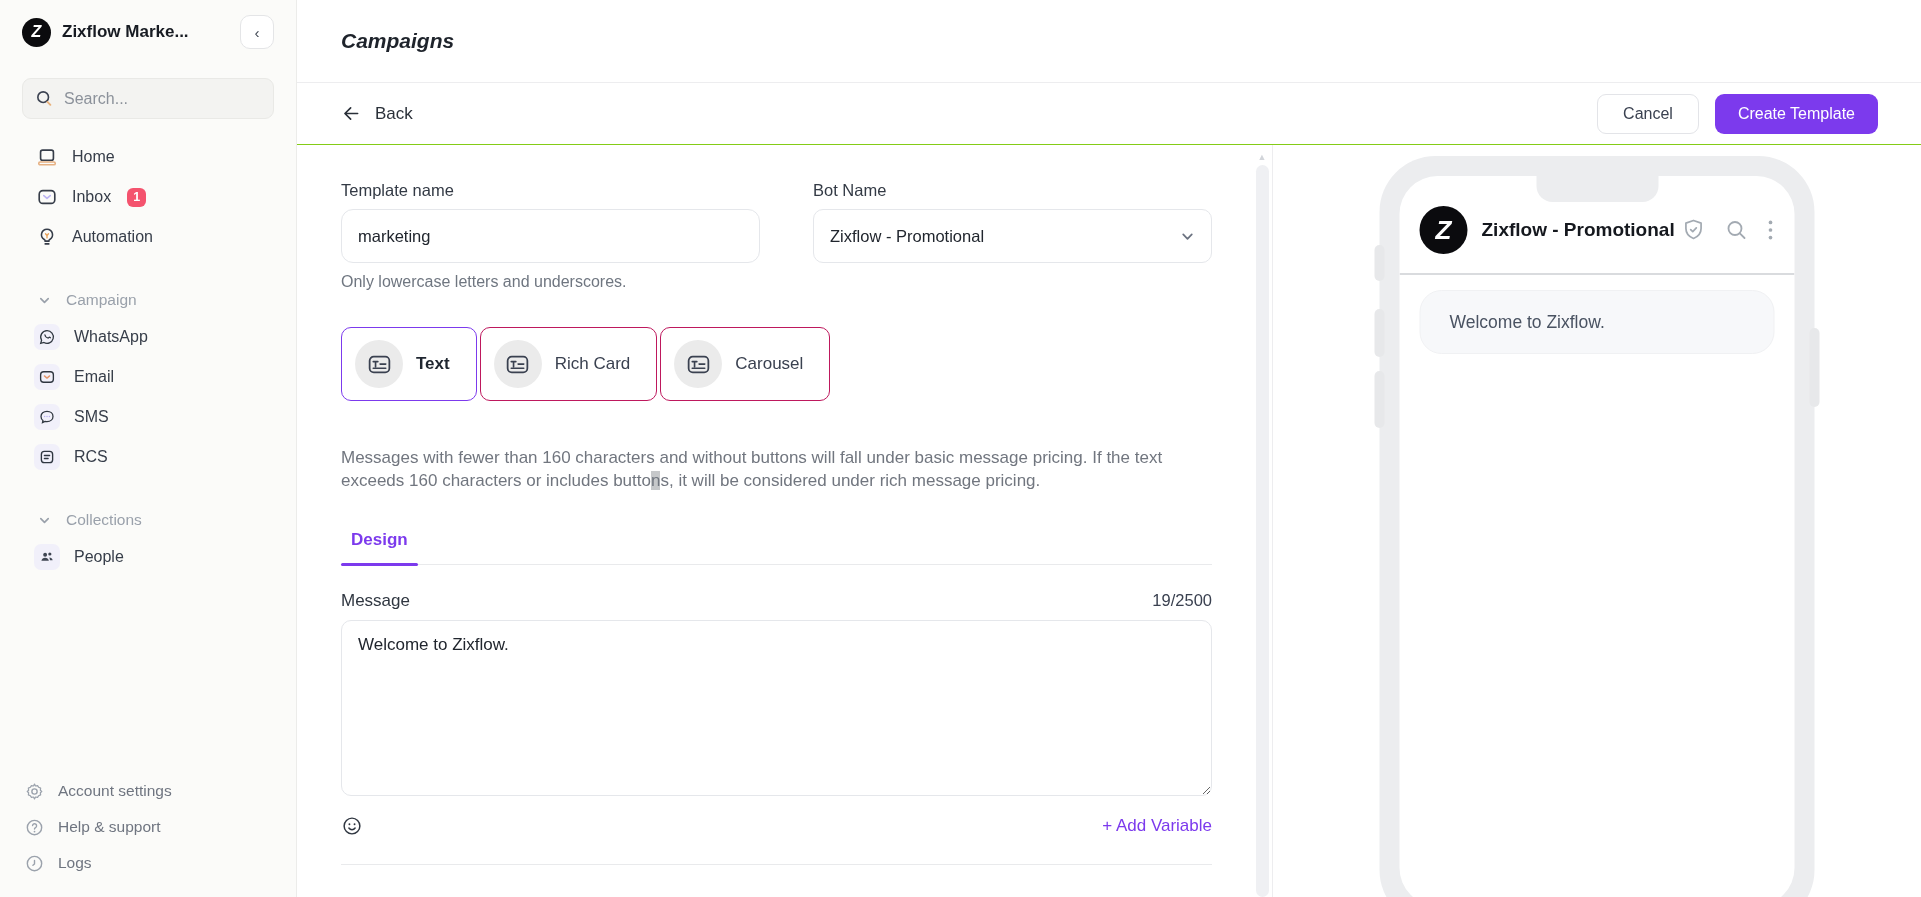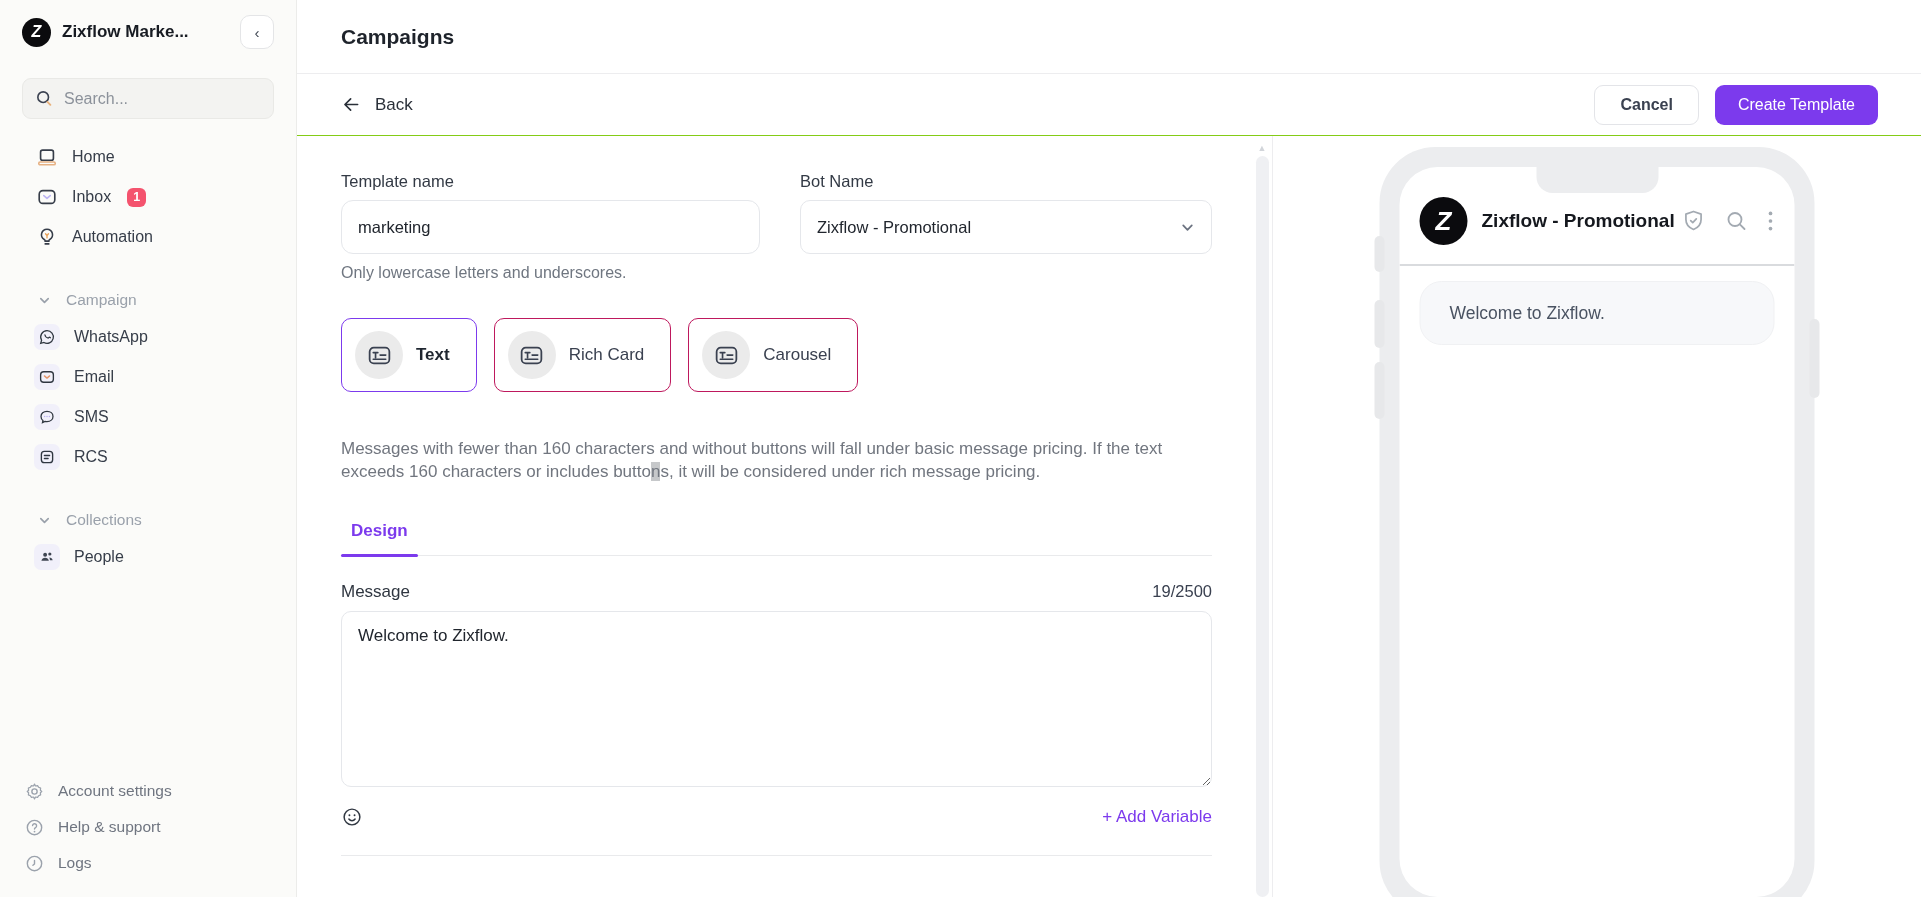--- a/index.html
+++ b/index.html
@@ -31,53 +31,53 @@
   .section-label { margin-top:26px; height:34px; display:flex; align-items:center; gap:15px;
     padding-left:16px; color:#9aa1ab; font-size:15.5px; }
   .chip { width:26px; height:26px; border-radius:7px; background:#f1f0fa; display:flex;
     align-items:center; justify-content:center; flex:none; }
   .side-footer { position:absolute; left:22px; right:22px; bottom:16px; }
   .foot-item { height:36px; display:flex; align-items:center; gap:13px; padding-left:2px;
     color:#6f7580; font-size:15.5px; cursor:pointer; }
 
   
   .main { flex:1; display:flex; flex-direction:column; background:#fff; min-width:0; }
-  .topbar { height:74px; border-bottom:1px solid #ededef; display:flex; align-items:center;
-    padding-left:44px; }
+  .topbar { height:83px; border-bottom:1px solid #ededef; display:flex; align-items:center;
+    padding-left:44px;font-style:italic; }
   .page-title { font-size:21px; font-weight:bold; color:#1e232b; }
   .subbar { height:62px; border-bottom:1px solid #84cc16; display:flex; align-items:center;
     justify-content:space-between; padding:0 43px 0 44px; }
   .back-group { display:flex; align-items:center; gap:13px; cursor:pointer; }
   .back-label { font-size:17px; color:#2a3039; }
   .actions { display:flex; gap:16px; }
   .btn { height:40px; border-radius:9px; font-size:16px; font-weight:500; cursor:pointer;
     display:flex; align-items:center; justify-content:center; border:none; }
-  .btn-secondary { background:#fff; border:1px solid #e3e4e8; color:#3a4150; padding:0 25px;font-weight:bold; }
+  .btn-secondary { background:#fff; border:1px solid #e3e4e8; color:#3a4150; padding:0 25px; }
   .btn-primary { background:#7c3aed; color:#fff; padding:0 23px; }
 
   .content-row { flex:1; display:flex; min-height:0; }
   .form-col { width:976px; min-width:976px; border-right:1px solid #ededef; position:relative;
     padding:36px 60px 0 44px; }
   .scroll-track { position:absolute; top:6px; right:3px; bottom:0; width:14px; display:flex;
     flex-direction:column; align-items:center; }
   .scroll-arrow { color:#d2d5da; font-size:9px; line-height:12px; }
   .scroll-thumb { flex:1; width:13px; background:#eff0f3; border-radius:7px; margin-top:2px; }
 
-  .fields-row { display:flex; gap:40px; }
+  .fields-row { display:flex; gap:53px; }
   .field-tpl { width:419px; } .field-bot { flex:1; }
   .f-label { font-size:16.5px; color:#333a45; margin-bottom:9px; }
   .t-input { width:100%; height:54px; border:1px solid #e5e7eb; border-radius:12px;
     padding:0 16px; font-size:16.5px; color:#21262e; background:#fff; outline:none;
     font-family:"Liberation Sans", sans-serif; }
   .select { width:100%; height:54px; border:1px solid #e5e7eb; border-radius:10px;
     padding:0 16px; font-size:16.5px; color:#21262e; display:flex; align-items:center;
     justify-content:space-between; cursor:pointer; background:#fff; }
   .helper { margin-top:10px; font-size:16px; color:#6f7680; }
 
-  .cards-row { margin-top:36px; display:flex; gap:17px; }
+  .cards-row { margin-top:36px; display:flex; gap:3px; }
   .type-card { height:74px; border:1px solid #be185d; border-radius:10px; background:#fff;
     display:flex; align-items:center; gap:13px; padding:0 26px 0 13px; cursor:pointer; }
   .type-card.selected { border:1.5px solid #7c3aed; }
   .type-circle { width:48px; height:48px; border-radius:50%; background:#ebebeb;
     display:flex; align-items:center; justify-content:center; }
   .type-label { font-size:17px; color:#3a4150; font-weight:500; }
   .type-card.selected .type-label { color:#1f2630; font-weight:bold; }
 
   .pricing-note { margin-top:46px; width:866px; font-size:17px; line-height:22.5px;
     color:#71767f; }

